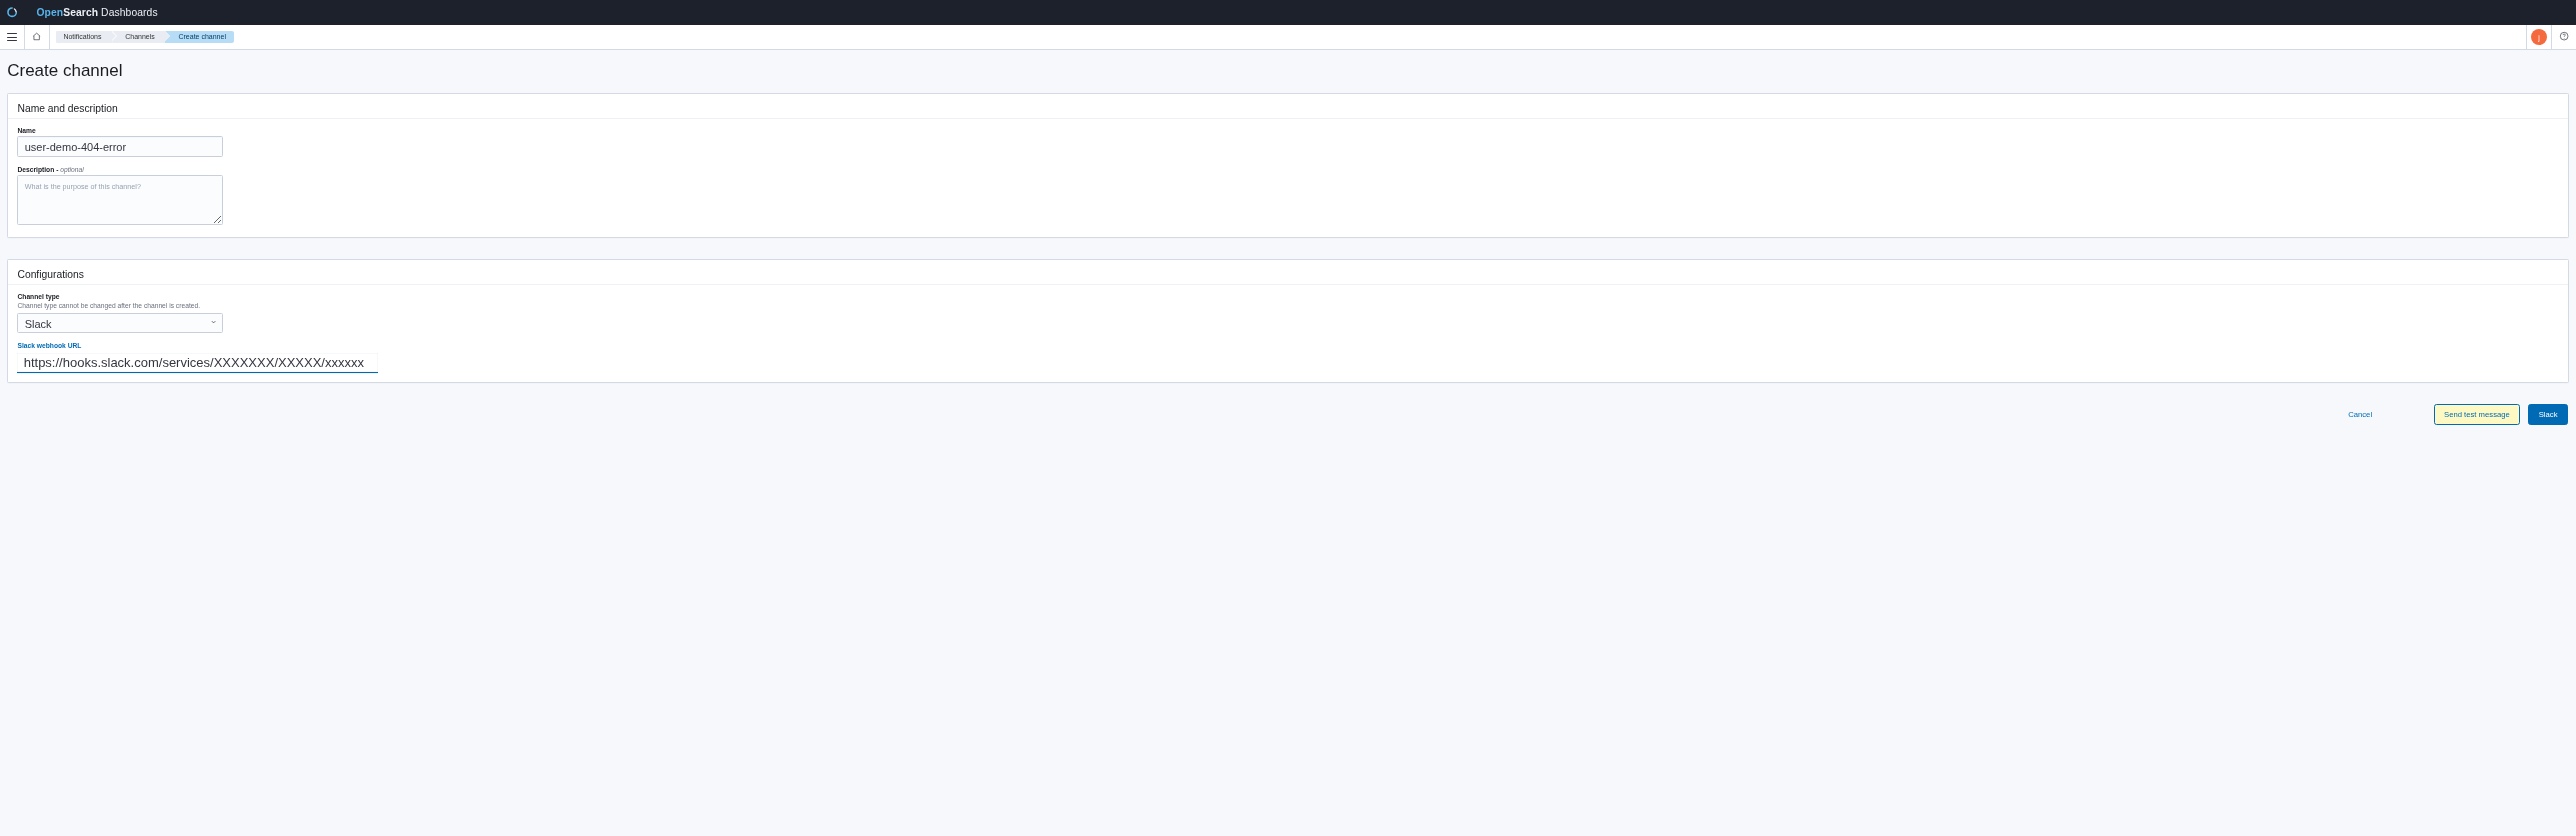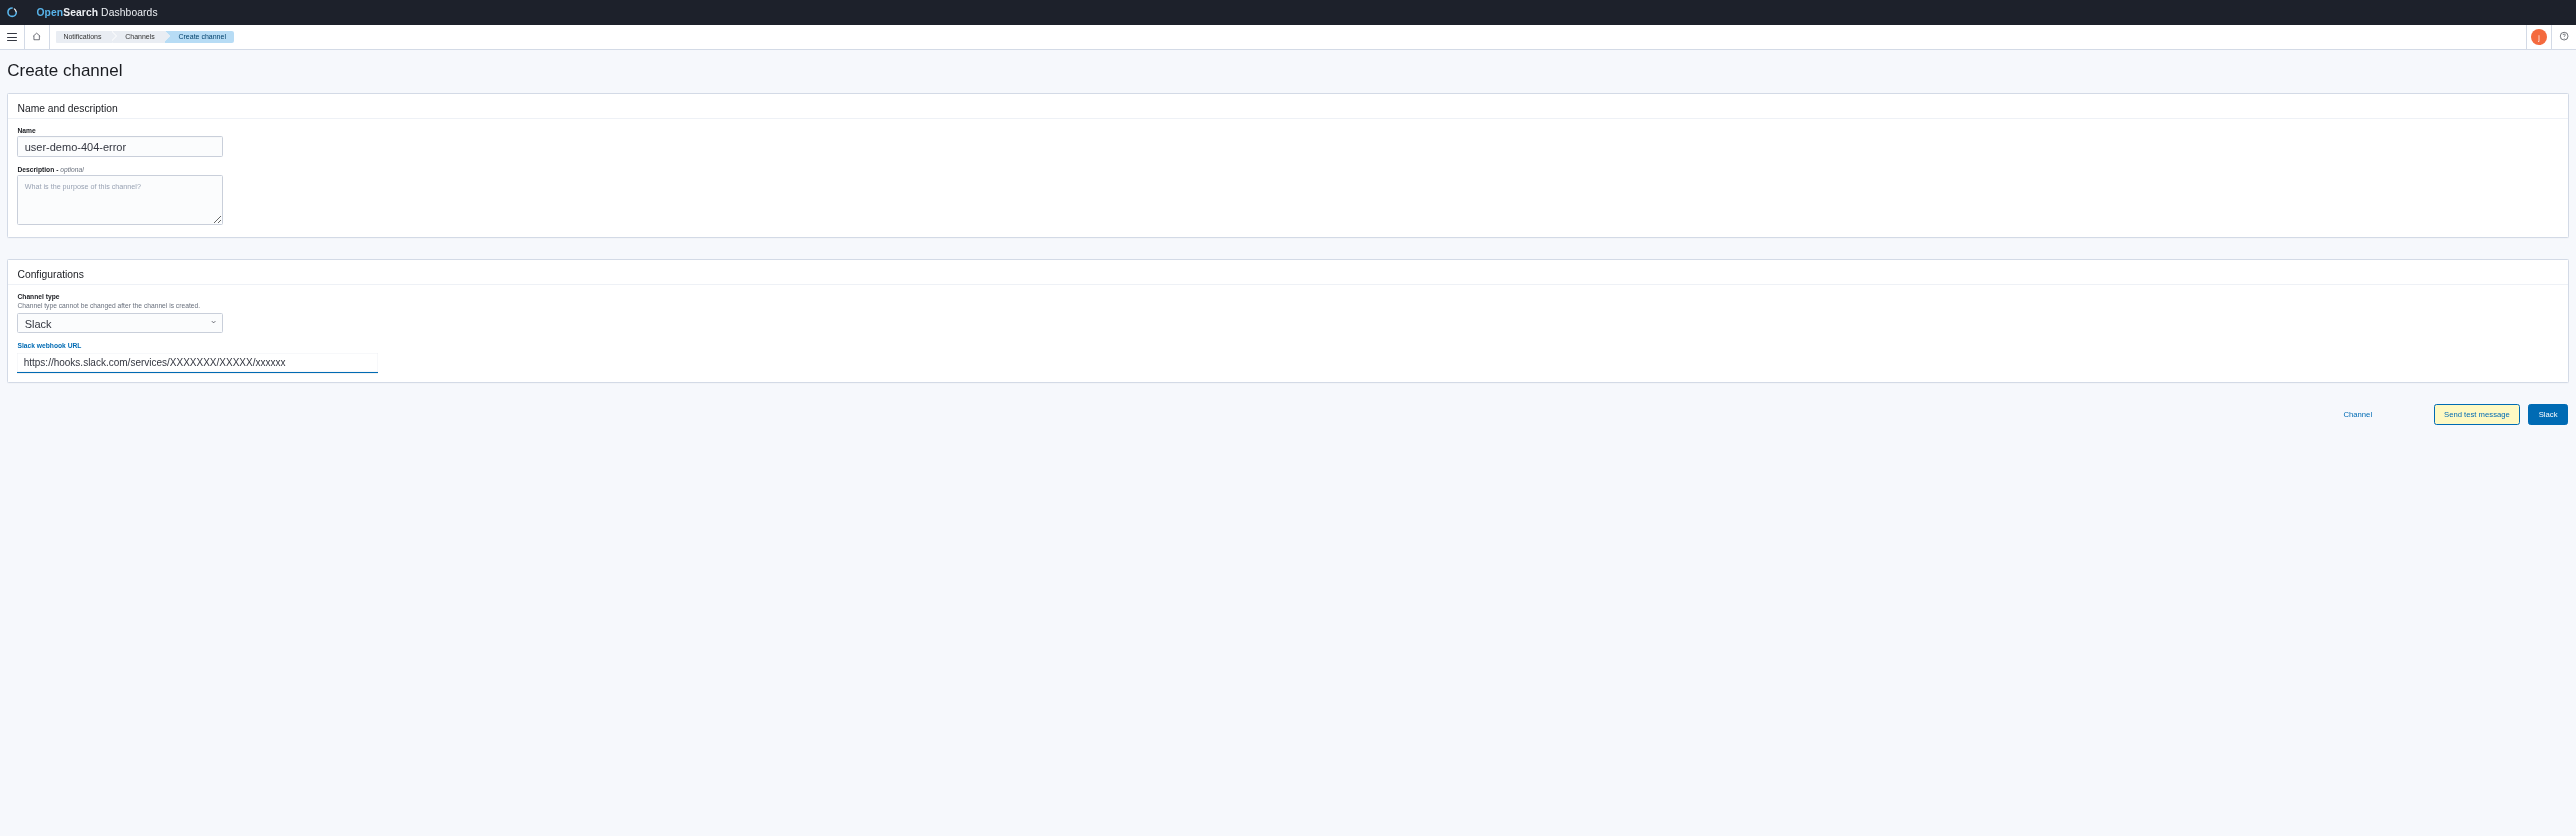--- a/index.html
+++ b/index.html
@@ -243,21 +243,21 @@
     font-weight: 600;
     color: #006bb4;
     display: block;
     margin-bottom: 3.1px;
     cursor: pointer;
   }
   .wide-input {
     width: 361px;
     height: 20.6px;
     padding: 4.1px 6.2px;
-    font-size: 10px;
+    font-size: 13px;
     background: #ffffff;
     border: none;
     border-bottom: 1px solid #006bb4;
     border-radius: 0;
     color: #343741;
     box-shadow: 0 0.5px 0.5px rgba(0,0,0,0.05), inset 0 0 0 0.5px rgba(200,206,217,0.3);
   }
 
   
   .footer-actions {
@@ -394,18 +394,18 @@
         </div>
       </div>
       <div class="field">
         <label class="link-label">Slack webhook URL</label>
         <input type="text" class="wide-input" value="https://hooks.slack.com/services/XXXXXXX/XXXXX/xxxxxx" style="">
       </div>
     </div>
   </div>
 
   <div class="footer-actions">
-    <button class="btn btn-text">Channel</button>
+    <button class="btn btn-text">Cancel</button>
     <button class="btn btn-outline">Send test message</button>
     <button class="btn btn-primary">Slack</button>
   </div>
 </div>
 
 
 </body></html>

